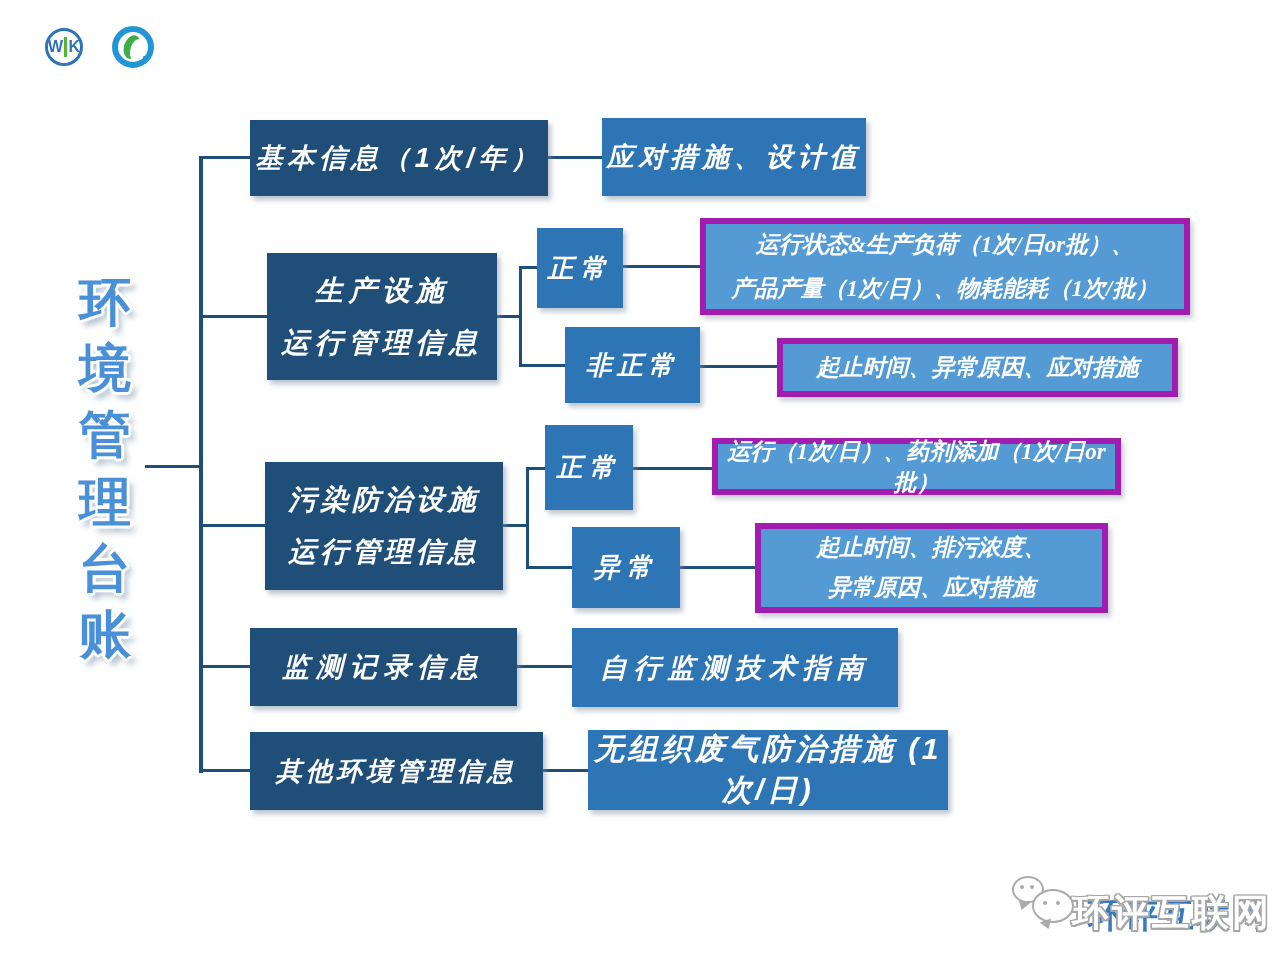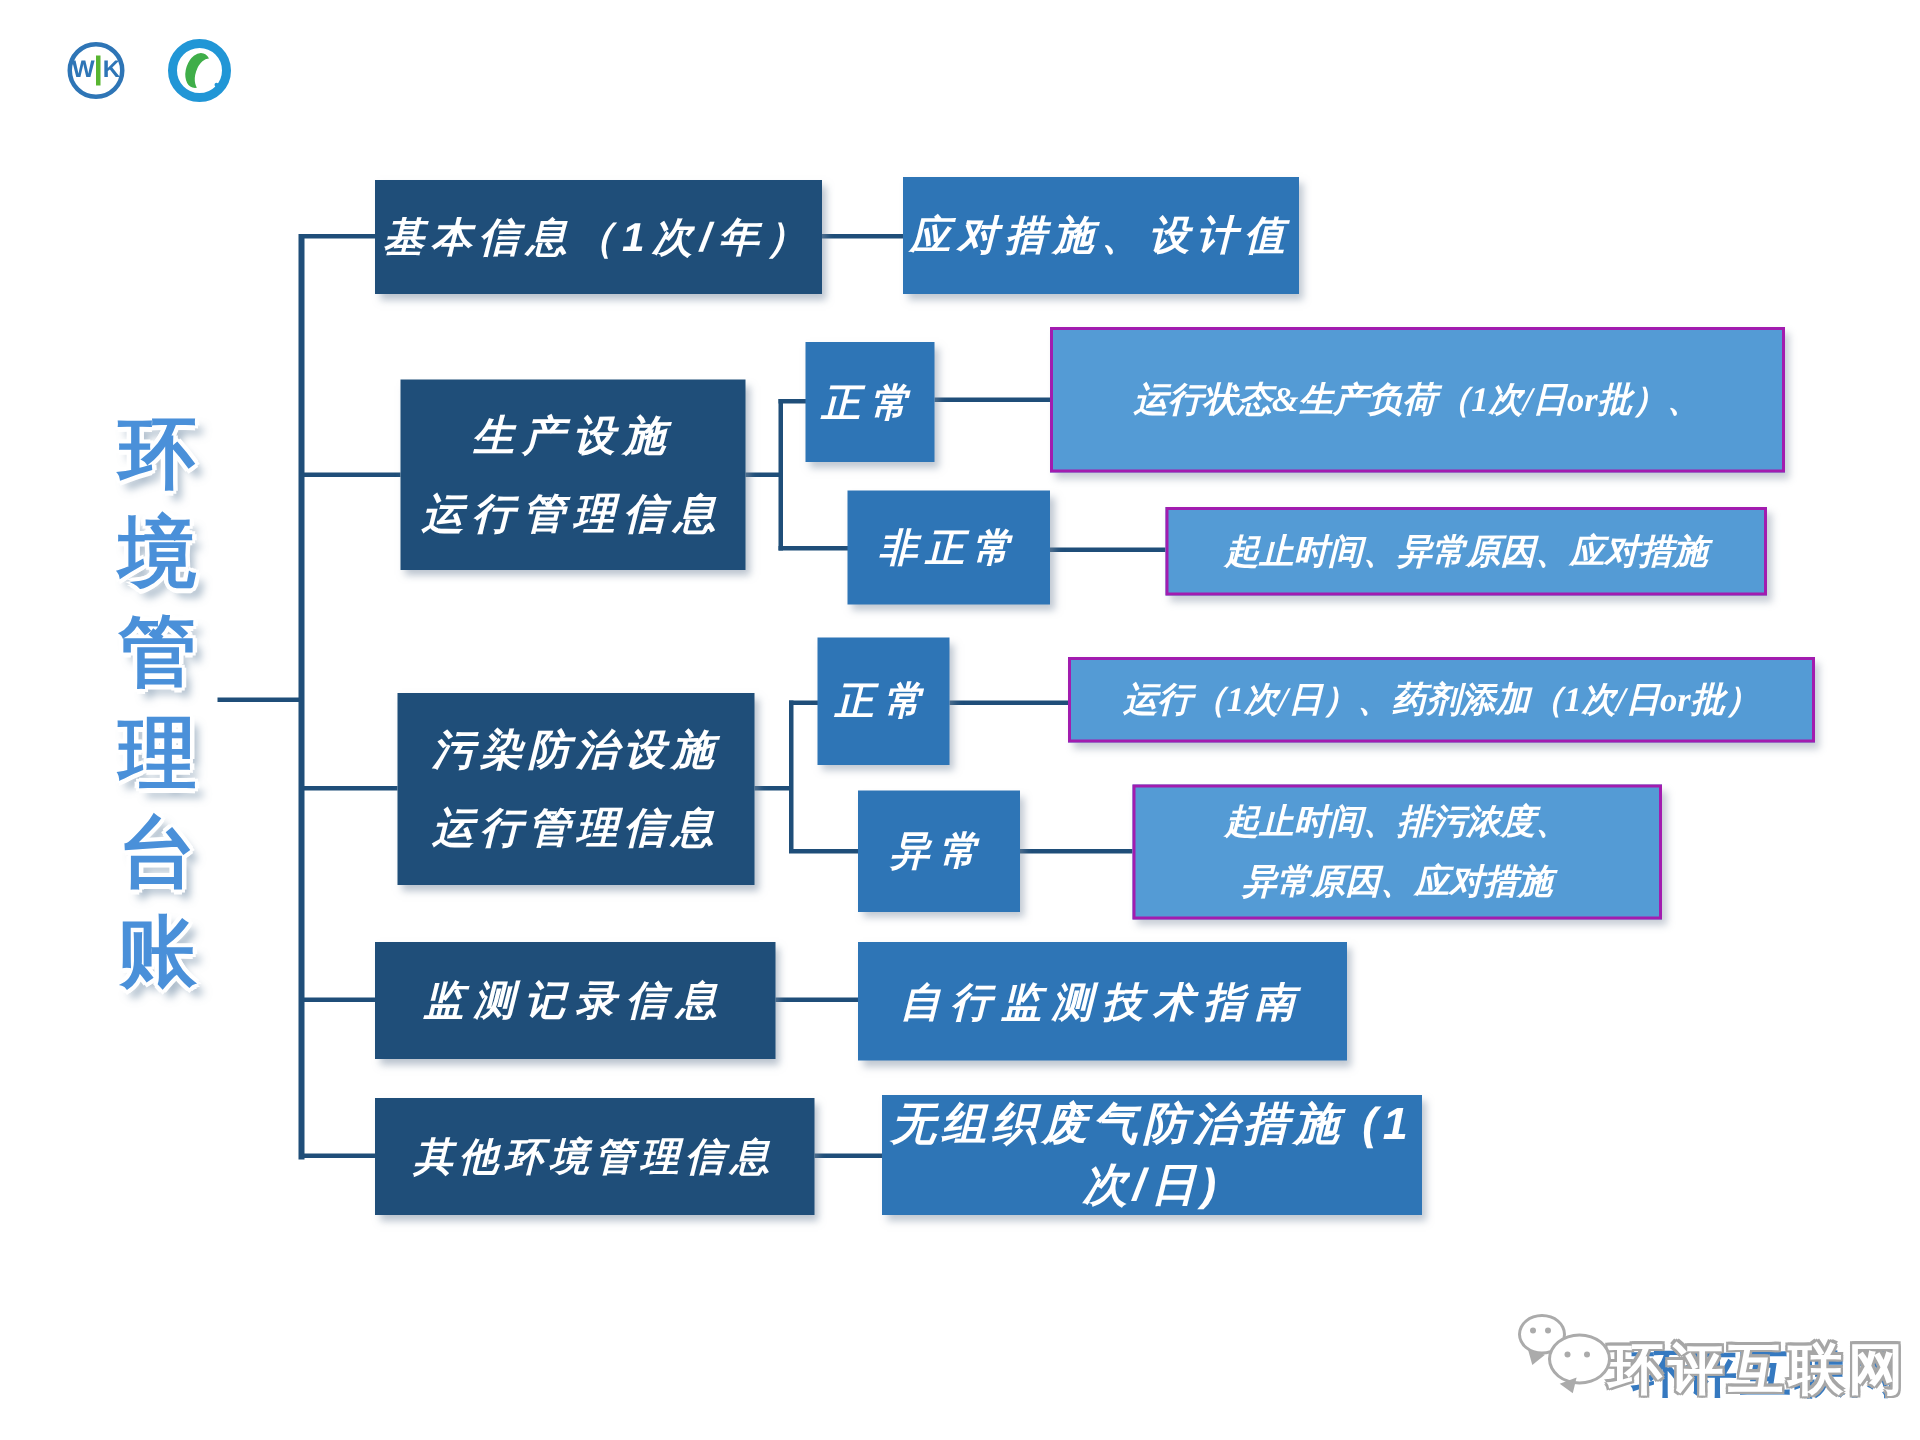--- a/index.html
+++ b/index.html
@@ -7,21 +7,21 @@
     width:1280px;height:960px;position:relative;overflow:hidden;
     background:#ffffff;font-family:"Liberation Sans",sans-serif;
   }
   .box{
     position:absolute;display:flex;align-items:center;justify-content:center;
     flex-direction:column;color:#fff;text-align:center;box-sizing:border-box;font-style:italic;
   }
   .dark{background:#1F4E79;box-shadow:3px 4px 5px rgba(130,145,165,.55);}
   .medium{background:#2E75B6;box-shadow:3px 4px 5px rgba(130,145,165,.5);}
   .light{
-    background:#549BD5;border:2px solid #a21caf;
+    background:#549BD5;border:6px solid #a21caf;
     box-shadow:3px 4px 5px rgba(130,145,165,.45);
     font-family:"Liberation Serif",serif;font-style:italic;font-weight:600;
   }
   .sans{font-weight:bold;}
   .line{position:absolute;background:#1F4E79;}
   .title-char{
     position:absolute;left:73px;width:64px;text-align:center;
     font-size:52px;font-weight:bold;color:#4a90d9;
     font-family:"DejaVu Sans",sans-serif;
     text-shadow:
@@ -146,36 +146,37 @@
   <span>运行管理信息</span>
 </div>
 <div class="box medium sans" style="left:537px;top:228px;width:86px;height:80px;font-size:26px;letter-spacing:.25em">
   <span>正常</span>
 </div>
 <div class="box medium sans" style="left:565px;top:327px;width:135px;height:76px;font-size:26px;letter-spacing:.2em">
   <span>非正常</span>
 </div>
 <div class="box light" style="left:700px;top:218px;width:490px;height:97px;font-size:23px;line-height:1.9">
   <span>运行状态&amp;生产负荷（1次/日or批）、</span>
+  <span>产品产量（1次/日）、物耗能耗（1次/批）</span>
 </div>
 <div class="box light" style="left:777px;top:338px;width:401px;height:59px;font-size:23px">
   <span>起止时间、异常原因、应对措施</span>
 </div>
 
 <div class="box dark sans" style="left:265px;top:462px;width:238px;height:128px;font-size:28px;letter-spacing:.14em;line-height:1.85">
   <span>污染防治设施</span>
   <span>运行管理信息</span>
 </div>
 <div class="box medium sans" style="left:545px;top:425px;width:88px;height:85px;font-size:26px;letter-spacing:.25em">
   <span>正常</span>
 </div>
 <div class="box medium sans" style="left:572px;top:527px;width:108px;height:81px;font-size:26px;letter-spacing:.25em">
   <span>异常</span>
 </div>
-<div class="box light" style="left:712px;top:438px;width:498px;height:57px;font-size:23px">
+<div class="box light" style="left:712px;top:438px;width:409px;height:57px;font-size:23px">
   <span>运行（1次/日）、药剂添加（1次/日or批）</span>
 </div>
 <div class="box light" style="left:755px;top:523px;width:353px;height:90px;font-size:23px;line-height:1.75">
   <span>起止时间、排污浓度、</span>
   <span>异常原因、应对措施</span>
 </div>
 
 <div class="box dark sans" style="left:250px;top:628px;width:267px;height:78px;font-size:27px;letter-spacing:.25em">
   <span>监测记录信息</span>
 </div>

